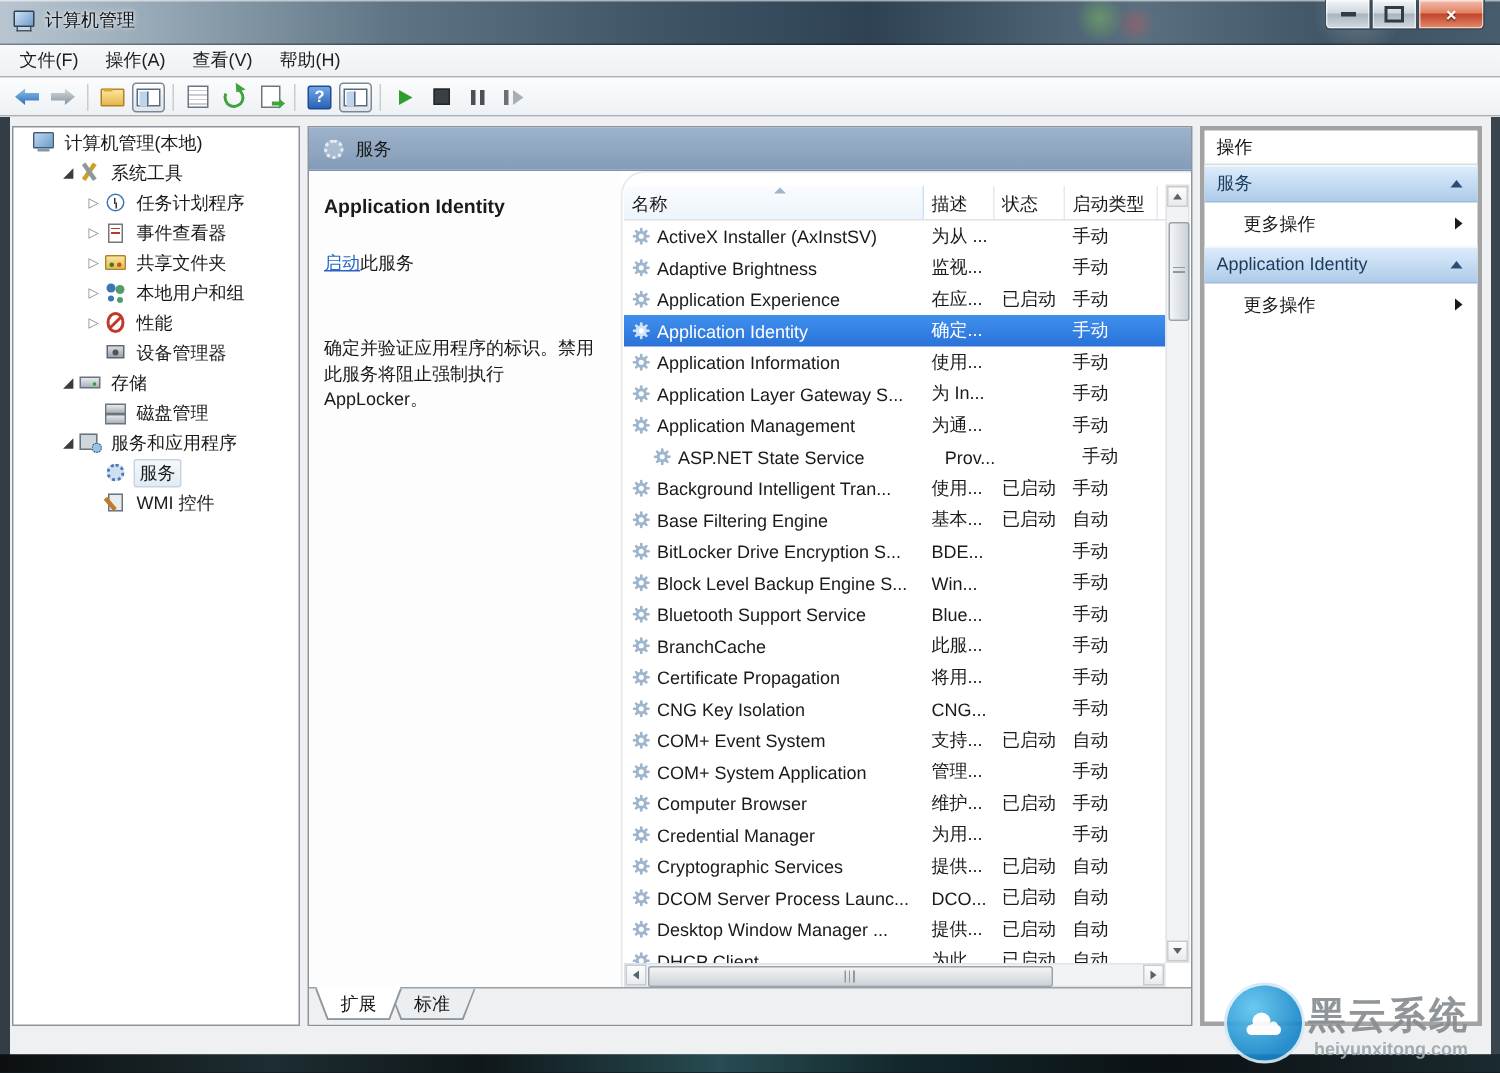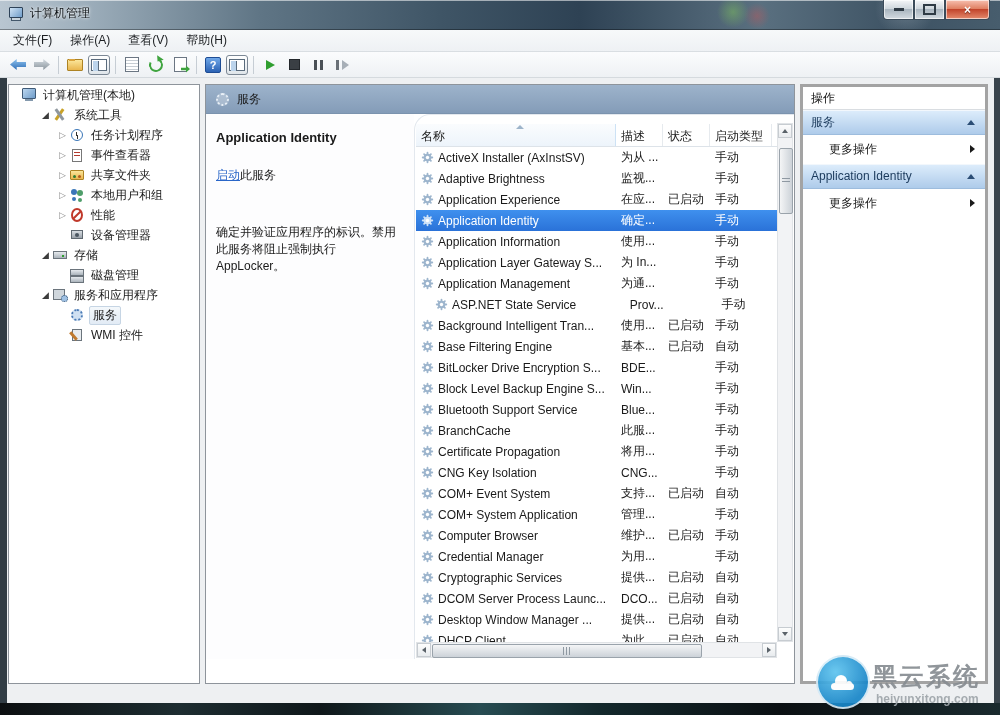--- a/index.html
+++ b/index.html
@@ -759,20 +759,32 @@
     <div class="hscroll">
       <div class="sbtn left">
           <span class="tri-left"></span>
         </div>
       <div class="hthumb"></div>
       <div class="sbtn right">
           <span class="tri-right"></span>
         </div>
     </div>
   </div>
+  <div class="tabs-row">
+      <div class="tab active">
+    <span class="outer"></span>
+    <span class="inner"></span>
+    <span class="lbl">扩展</span>
+  </div>
+      <div class="tab">
+    <span class="outer"></span>
+    <span class="inner"></span>
+    <span class="lbl">标准</span>
+  </div>
+    </div>
 </div>
 
 <div class="actions-panel">
   <div class="actions-title">操作</div>
   <div class="actions-body">
       <div class="asec">
     <div class="asec-header">
       <span class="asec-lbl">服务</span>
       <span class="collapse"></span>
     </div>

